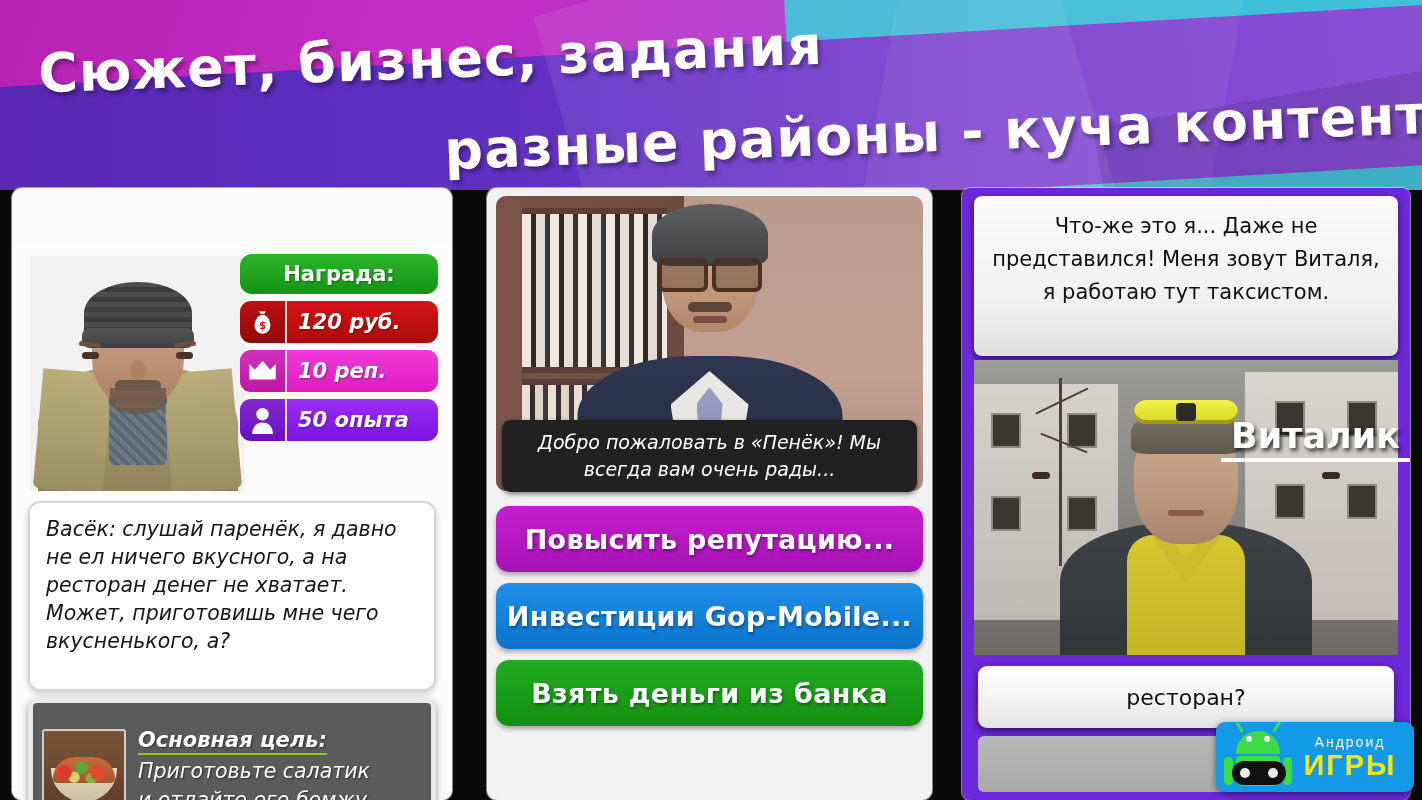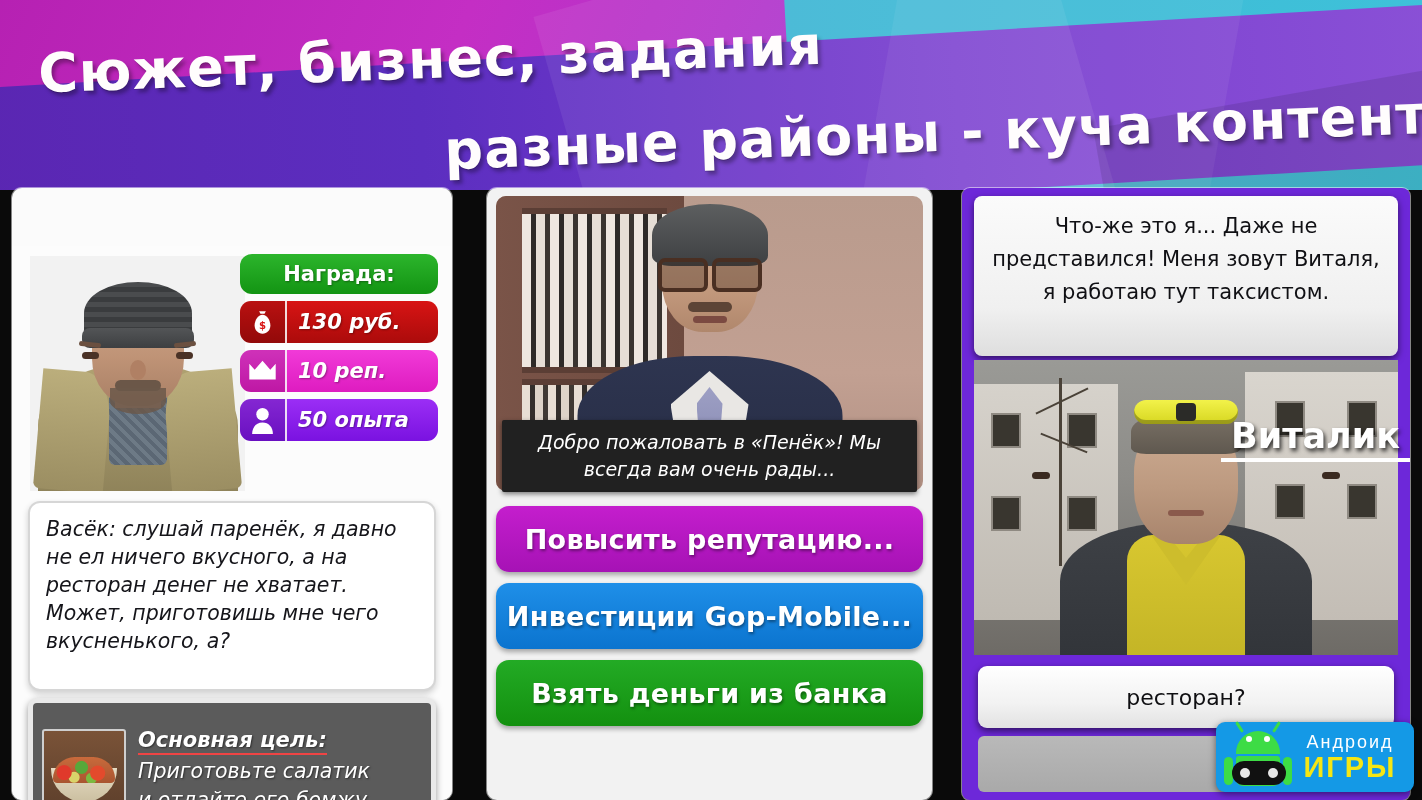--- a/index.html
+++ b/index.html
@@ -214,21 +214,21 @@
       radial-gradient(circle at 18% 60%, #e0392b 0 7px, transparent 8px),
       radial-gradient(circle at 46% 40%, #57a83a 0 6px, transparent 7px),
       radial-gradient(circle at 72% 62%, #e34a2c 0 7px, transparent 8px),
       radial-gradient(circle at 34% 78%, #d9d36a 0 5px, transparent 6px),
       radial-gradient(circle at 62% 82%, #7cb93f 0 5px, transparent 6px),
       linear-gradient(180deg,#c96a3c,#a9552f);
   }
   .goal-txt{ flex:1; padding-left:12px; color:#fff; }
   .goal-title{
     font-weight:bold; font-style:italic; font-size:21px;
-    border-bottom:2px solid #ef4444; display:inline-block; padding-bottom:1px;
+    border-bottom:2px solid #84cc16; display:inline-block; padding-bottom:1px;
     text-shadow:1px 1px 2px rgba(0,0,0,0.5);
   }
   .goal-line{
     font-size:20.5px; font-style:italic; line-height:26px; margin-top:3px;
     text-shadow:1px 1px 2px rgba(0,0,0,0.5);
   }
 
   
   #panel-mid{ left:487px; width:445px; }
   #panel-mid .frame{ background:#f2f2f2; padding:8px 9px; }
@@ -294,21 +294,21 @@
   }
   .boss-tie{
     position:absolute; left:50%; bottom:0; transform:translateX(-50%);
     width:26px; height:104px;
     background:linear-gradient(180deg,#9d9fc4,#7e81ab);
     clip-path:polygon(50% 0,100% 16%,74% 100%,26% 100%,0 16%);
   }
 
   .mid-dlgbar{
     position:absolute; left:15px; right:15px; top:232px; height:72px;
-    background:#212121; border-radius:2px;
+    background:#212121; border-radius:9px;
     display:flex; align-items:center; justify-content:center; text-align:center;
     color:#fff; font-size:19px; font-style:italic; line-height:27px;
     padding:0 12px; font-weight:500;
     box-shadow:0 2px 5px rgba(0,0,0,0.5);
   }
 
   .mid-menu{ position:absolute; left:9px; right:9px; top:318px; }
   .mbtn{
     height:66px; border-radius:13px; margin-bottom:11px;
     display:flex; align-items:center; justify-content:center;
@@ -468,21 +468,21 @@
   }
   .pad:before{
     content:""; position:absolute; left:8px; top:7px; width:10px; height:10px;
     background:#e8e8e8; border-radius:50%;
   }
   .pad:after{
     content:""; position:absolute; right:8px; top:7px; width:10px; height:10px;
     background:#e8e8e8; border-radius:50%;
   }
   .wm-txt{ flex:1; text-align:center; line-height:1; }
-  .wm-t1{ color:#fff; font-size:18px; letter-spacing:2px; font-family:"Liberation Sans", sans-serif; }
+  .wm-t1{ color:#fff; font-size:14px; letter-spacing:2px; font-family:"Liberation Sans", sans-serif; }
   .wm-t2{ color:#f5e614; font-size:29px; font-weight:bold; letter-spacing:2px; margin-top:2px; font-family:"Liberation Sans", sans-serif; }
 </style>
 </head>
 <body>
 
 <div class="stage">
 
   <div class="banner">
     <div class="bg-magenta"></div>
     <div class="bg-cyan"></div>
@@ -524,21 +524,21 @@
             <div class="rw-head">Награда:</div>
 
             <div class="rw-row rw-money">
               <div class="ic">
                 <svg width="27" height="27" viewBox="0 0 24 24" aria-hidden="true">
                   <path d="M9 2h6l-1.2 2.2h-3.6L9 2z" fill="#fff"></path>
                   <path d="M12 5c4 0 7 5 7 9.5S16 22 12 22s-7-3-7-7.5S8 5 12 5z" fill="#fff"></path>
                   <text x="12" y="17.5" font-size="9" text-anchor="middle" fill="#d81414" font-family="DejaVu Sans" font-weight="bold">$</text>
                 </svg>
               </div>
-              <div class="tx">130 руб.</div>
+              <div class="tx">120 руб.</div>
             </div>
 
             <div class="rw-row rw-rep">
               <div class="ic">
                 <svg width="29" height="24" viewBox="0 0 24 20" aria-hidden="true">
                   <path d="M1 4l4.5 5L12 1.5 18.5 9 23 4v13H1V4z" fill="#fff"></path>
                 </svg>
               </div>
               <div class="tx">10 реп.</div>
             </div>

